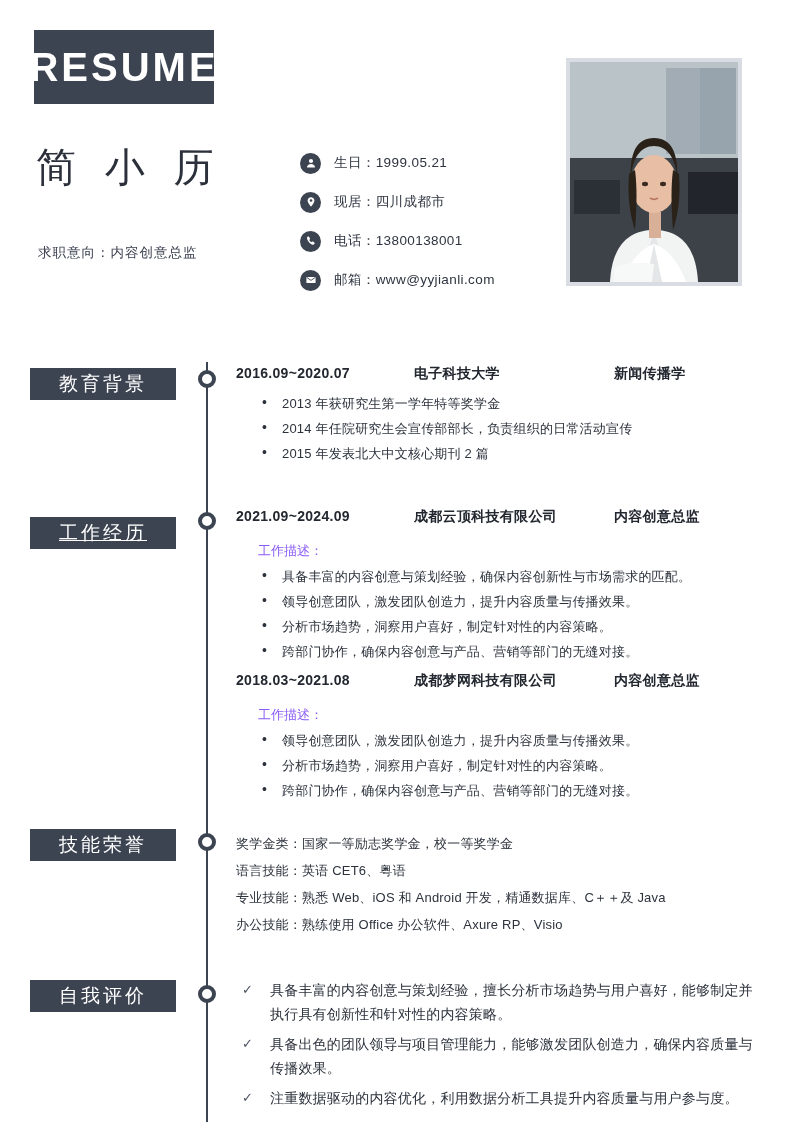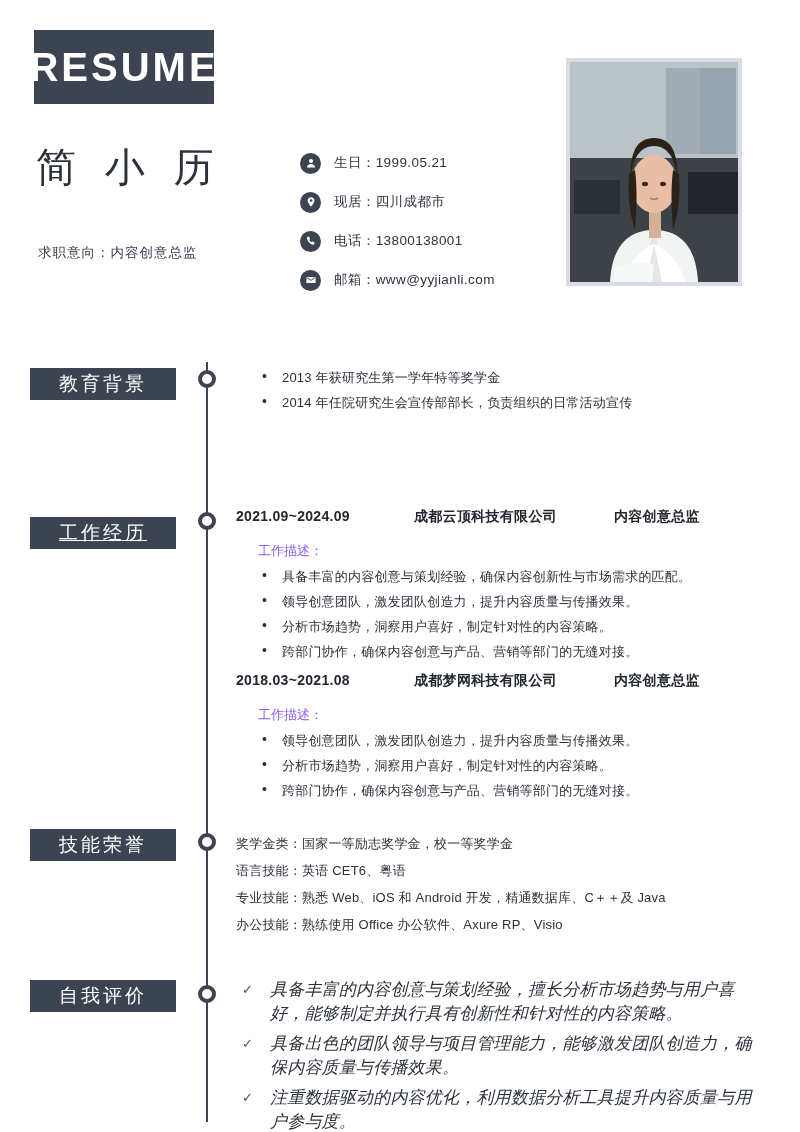--- a/index.html
+++ b/index.html
@@ -183,27 +183,26 @@
     letter-spacing: 0.2px;
   }
 
   ul.checks {
     list-style: none;
     margin: 0;
     padding: 0 0 0 2px;
   }
   ul.checks li {
     position: relative;
-    font-size: 17px;
+    font-size: 14px;
     line-height: 24px;
     color: #2c323c;
     padding-left: 32px;
     margin-bottom: 6px;
     letter-spacing: 0.2px;
-    font-style: italic;
   }
   ul.checks li::before {
     content: "✓";
     position: absolute;
     left: 4px;
     top: 0;
     font-size: 13px;
     color: #4a5160;
   }
 </style>
@@ -287,23 +286,29 @@
       <path d="M116 220c-8-22-20-34-32-38l8 38z" fill="#ffffff"></path>
       <path d="M44 206c14-6 26-6 40-4l-2 18H44z" fill="#f7f8f8"></path>
     </svg>
   </div>
 
   <div class="timeline-line"></div>
 
   <div class="section-tag" style="top: 368px;">教育背景</div>
   <div class="dot" style="top: 370px;"></div>
   <div class="content" style="top: 365px;">
+    <div class="row-head">
+      <span class="rh-date">2016.09~2020.07</span>
+      <span class="rh-org">电子科技大学</span>
+      <span class="rh-role">新闻传播学</span>
+    </div>
     <ul class="bullets">
       <li>2013 年获研究生第一学年特等奖学金</li>
       <li>2014 年任院研究生会宣传部部长，负责组织的日常活动宣传</li>
+      <li>2015 年发表北大中文核心期刊 2 篇</li>
     </ul>
   </div>
 
   <div class="section-tag" style="top: 517px; text-decoration: underline;">工作经历</div>
   <div class="dot" style="top: 512px;"></div>
   <div class="content" style="top: 508px;">
     <div class="row-head">
       <span class="rh-date">2021.09~2024.09</span>
       <span class="rh-org">成都云顶科技有限公司</span>
       <span class="rh-role">内容创意总监</span>

